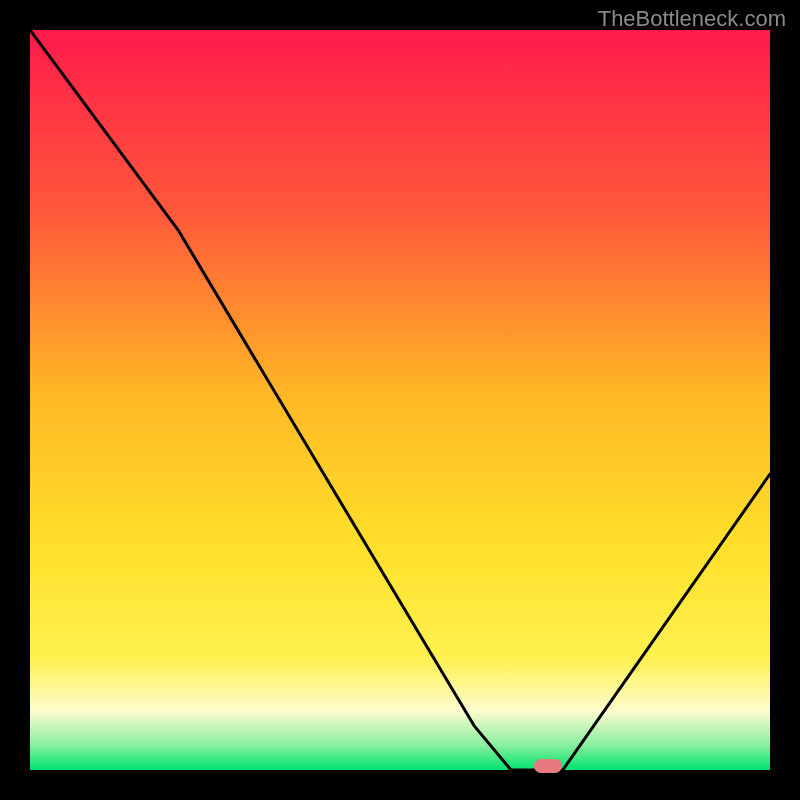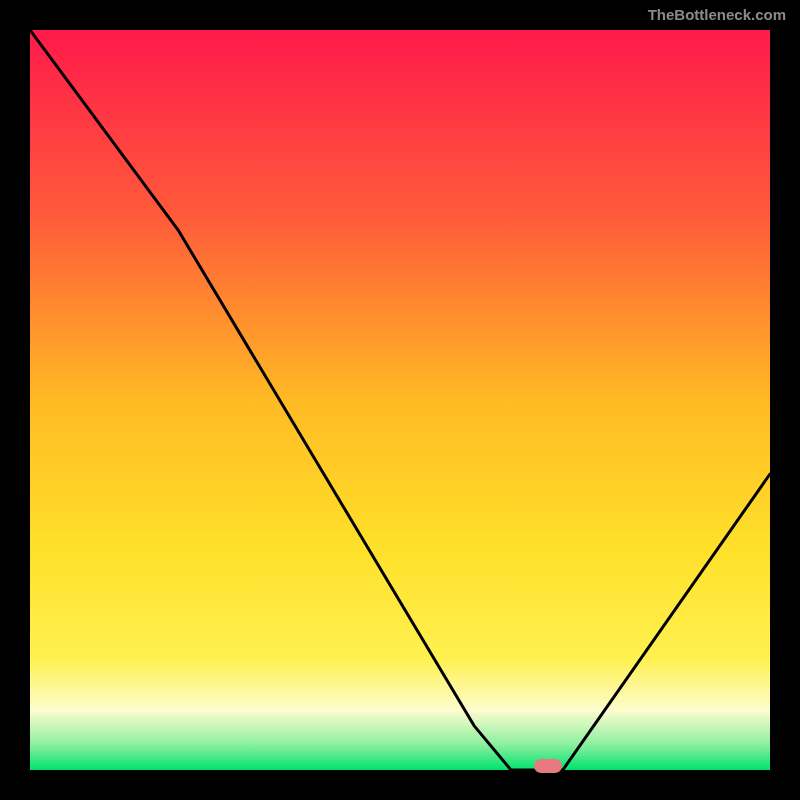--- a/index.html
+++ b/index.html
@@ -9,22 +9,22 @@
     height: 800px;
     background: #000;
     position: relative;
     font-family: Arial, sans-serif;
   }
   .watermark {
     position: absolute;
     top: 6px;
     right: 14px;
     color: #8a8a8a;
-    font-size: 15px;
-    font-weight: 700;
+    font-size: 22px;
+    font-weight: 400;
     z-index: 10;
   }
   .plot-area {
     position: absolute;
     left: 30px;
     top: 30px;
     width: 740px;
     height: 740px;
   }
   .gradient-bg {

